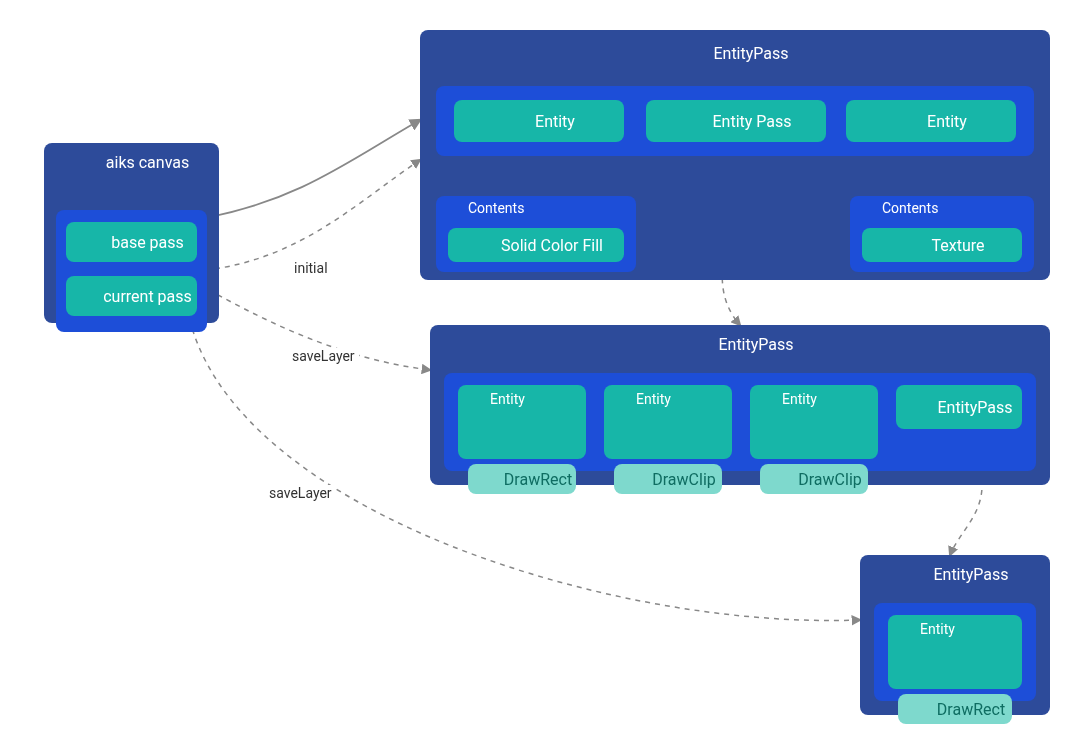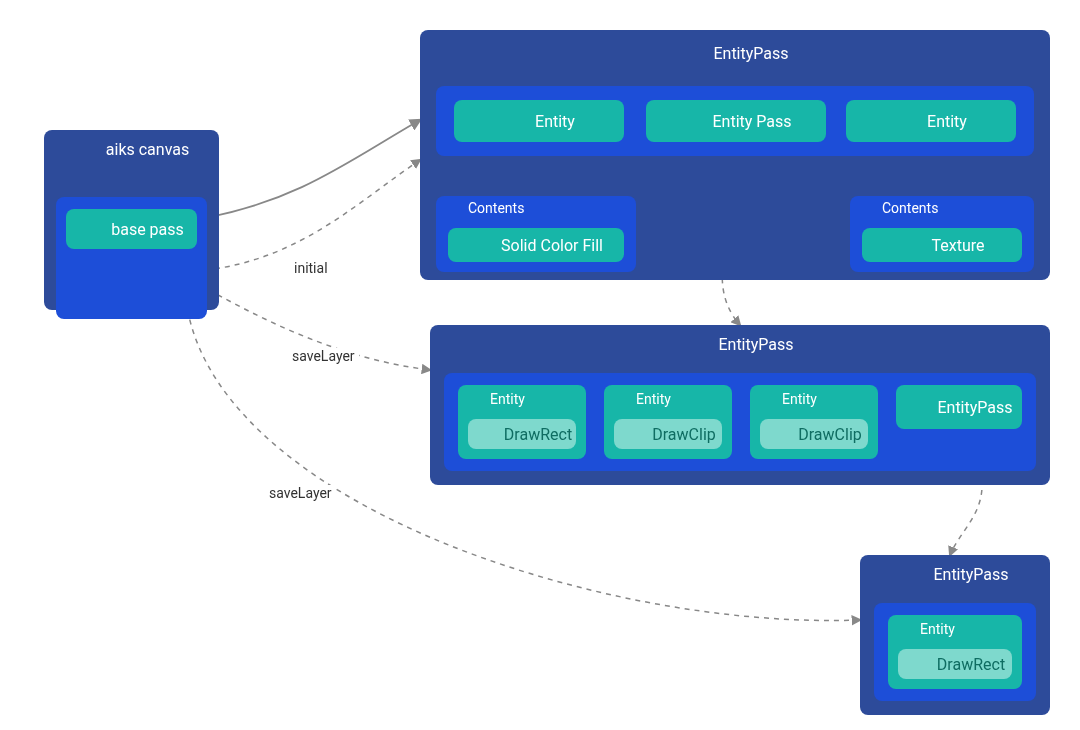--- a/index.html
+++ b/index.html
@@ -23,20 +23,21 @@
   .mid-blue {
     background: #1d4ed8;
   }
   .teal {
     background: #17b6a8;
     color: #fff;
   }
   .light-teal {
     background: #7ed9cd;
     color: #0f6d62;
+    margin-top: 45px;
   }
   .title {
     text-align: center;
     font-size: 16px;
     padding: 10px 0 4px 0;
     color: #fff;
   }
   .cell-label {
     text-align: left;
     font-size: 14px;
@@ -84,25 +85,28 @@
 
   <path d="M 740 160 C 740 220, 700 280, 740 325" stroke="#888" stroke-width="1.5" stroke-dasharray="5 5" fill="none" marker-end="url(#arrow-dashed)"></path>
 
   <path d="M 980 470 C 990 510, 960 530, 950 555" stroke="#888" stroke-width="1.5" stroke-dasharray="5 5" fill="none" marker-end="url(#arrow-dashed)"></path>
 </svg>
 
 <div class="edge-label" style="left:290px; top:260px;">initial</div>
 <div class="edge-label" style="left:288px; top:348px;">saveLayer</div>
 <div class="edge-label" style="left:265px; top:485px;">saveLayer</div>
 
-<div class="box dark-blue" style="left:44px; top:130px; width:175px; height:180px;">
+<div class="box dark-blue" style="left:44px; top:143px; width:175px; height:180px;">
   <div class="title">aiks canvas</div>
   <div class="box mid-blue" style="left:12px; top:44px; width:151px; height:122px;margin-top:23px;">
     <div class="box teal" style="left:10px; top:12px; width:131px; height:40px; display:flex; align-items:center; justify-content:center;">
       <span>base pass</span>
+    </div>
+    <div class="box teal" style="left:10px; top:66px; width:131px; height:40px; display:flex; align-items:center; justify-content:center;">
+      <span>current pass</span>
     </div>
   </div>
 </div>
 
 <div class="box dark-blue" style="left:420px; top:30px; width:630px; height:250px;">
   <div class="title" style="padding-top:14px;">EntityPass</div>
 
   <div class="box mid-blue" style="left:16px; top:56px; width:598px; height:70px;">
     <div class="box teal" style="left:18px; top:14px; width:170px; height:42px; display:flex; align-items:center; justify-content:center;">
       <span>Entity</span>

